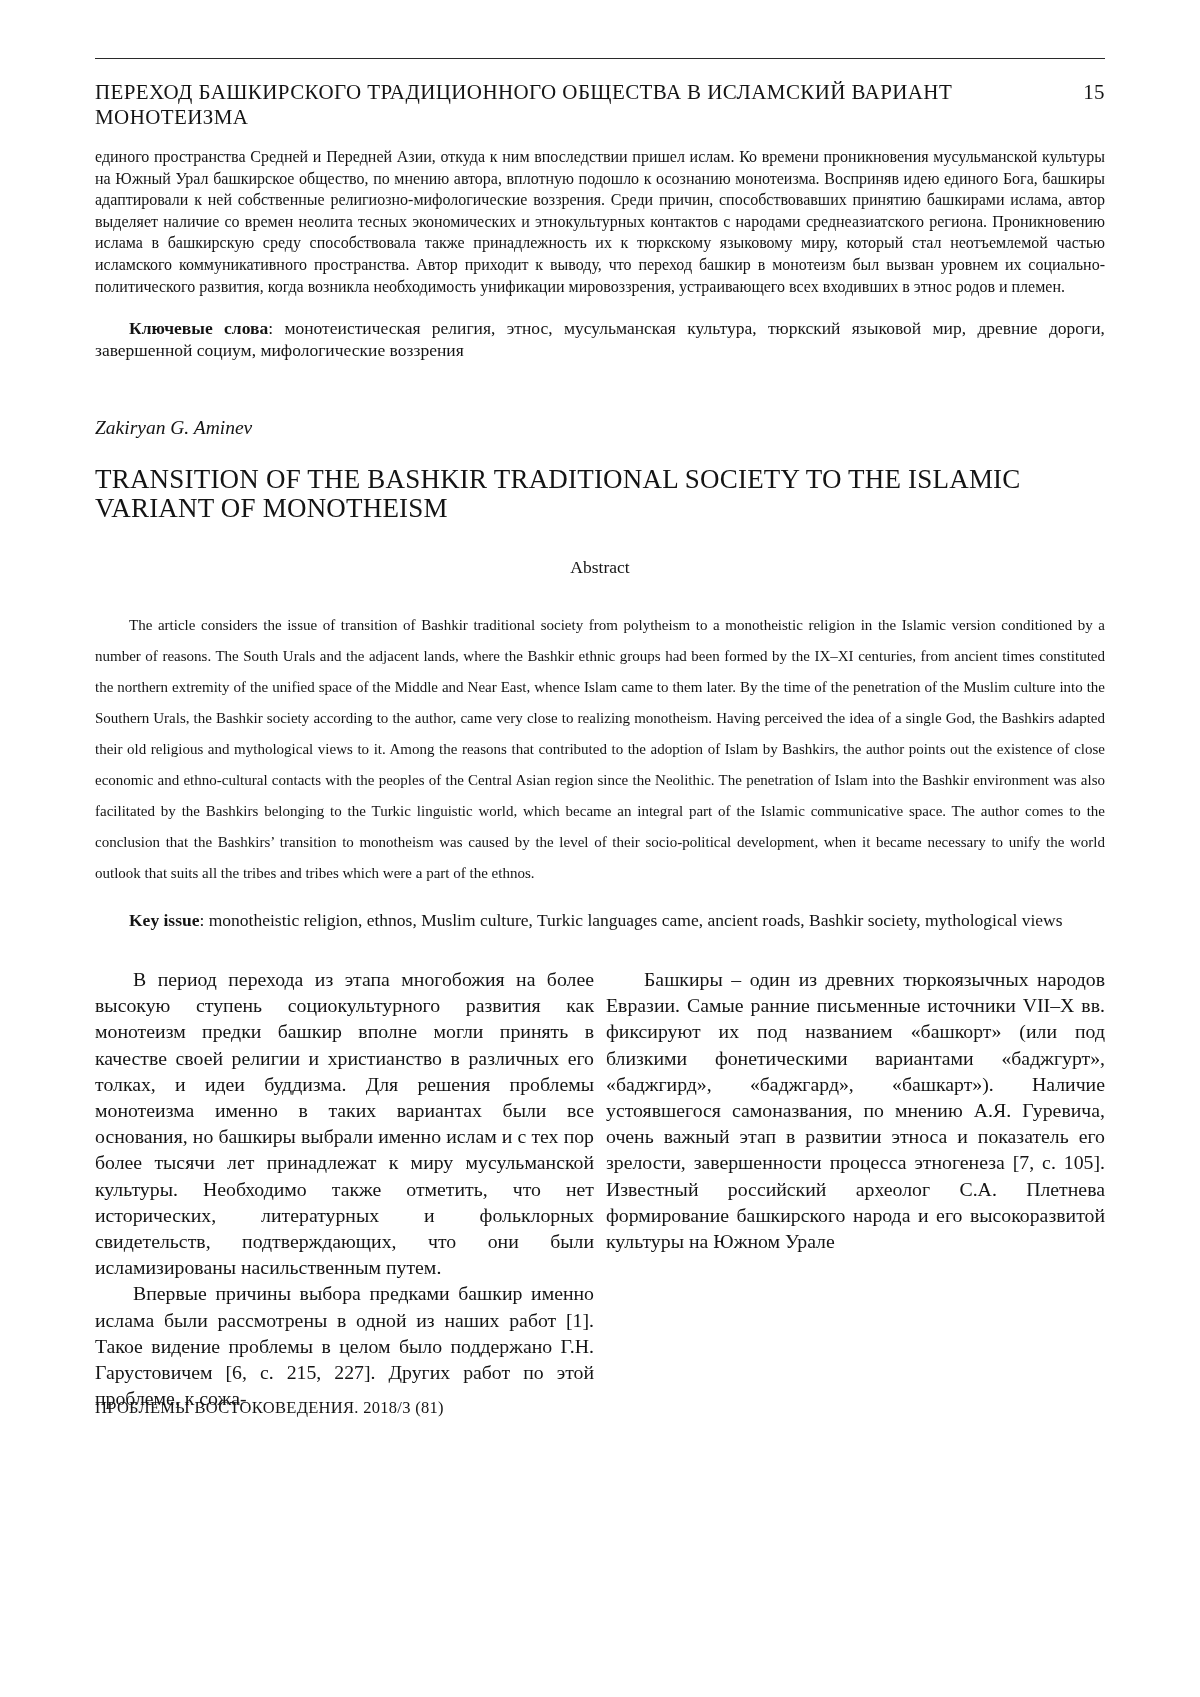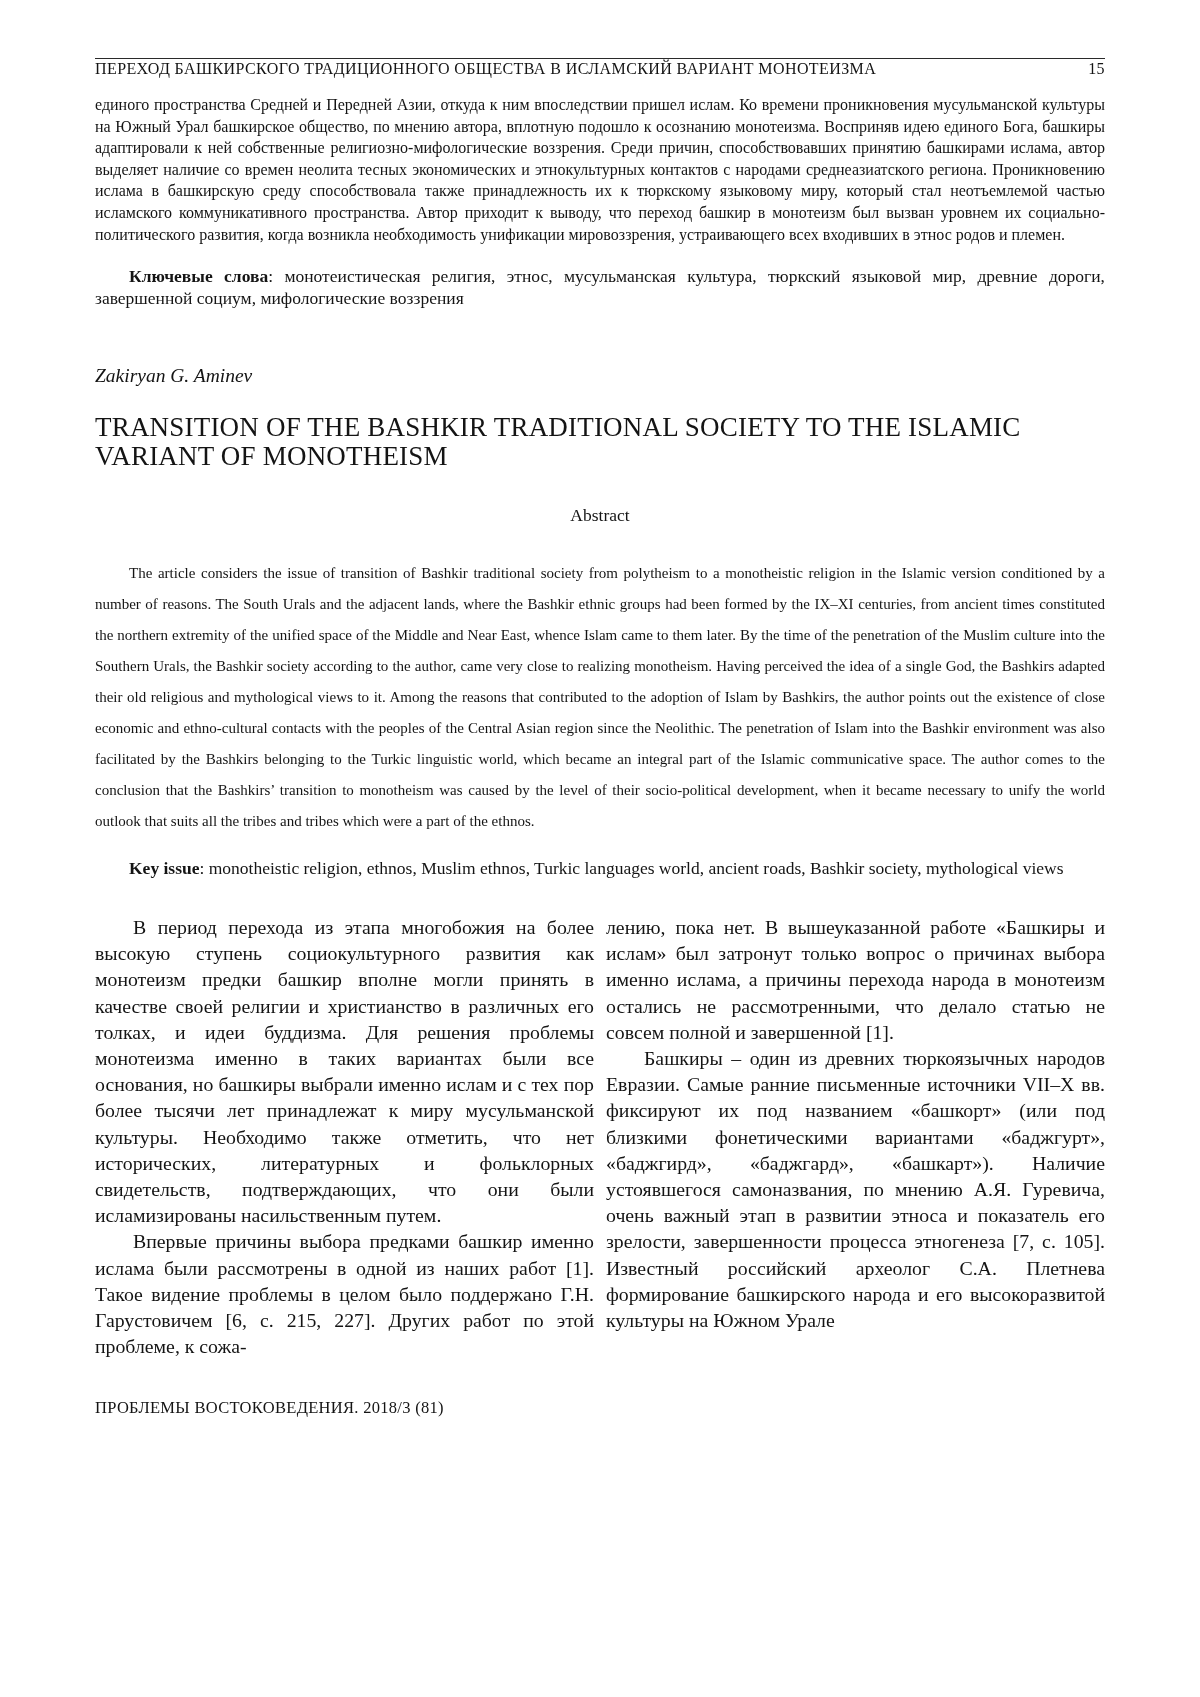--- a/index.html
+++ b/index.html
@@ -15,25 +15,25 @@
     margin: 0 auto;
     background: #ffffff;
     font-family: "Liberation Serif", "DejaVu Serif", serif;
     color: #141414;
     padding: 58px 95px 0 95px;
     overflow: hidden;
   }
   
   .running-head {
     border-top: 1.5px solid #2a2a2a;
-    padding-top: 1px;
+    padding-top: 21px;
     display: flex;
     justify-content: space-between;
     align-items: baseline;
-    font-size: 16px;
+    font-size: 21px;
     letter-spacing: 0.4px;
   }
   .running-head .head-text { flex: 1; }
   .running-head .page-num { margin-left: 30px; }
   
   .abstract-ru {
     font-size: 16px;
     line-height: 21.6px;
     text-align: justify;
   }
@@ -107,28 +107,27 @@
   <p class="keywords"><span class="kw-label">Ключевые слова</span><span>: монотеистическая религия, этнос, мусульманская культура, тюркский языковой мир, древние дороги, завершенной социум, мифологические воззрения</span></p>
 
   <div class="author">Zakiryan G. Aminev</div>
 
   <div class="title-en">TRANSITION OF THE BASHKIR TRADITIONAL SOCIETY TO THE ISLAMIC VARIANT OF MONOTHEISM</div>
 
   <div class="abstract-heading">Abstract</div>
 
   <p class="abstract-en" lang="en">The article considers the issue of transition of Bashkir traditional society from polytheism to a monotheistic religion in the Islamic version conditioned by a number of reasons.  The South Urals and the adjacent lands, where the Bashkir ethnic groups had been formed by the IX–XI centuries, from ancient times constituted the northern extremity of the unified space of the Middle and Near East, whence Islam came to them later. By the time of the penetration of the Muslim culture into the Southern Urals, the Bashkir society according to the author, came very close to realizing monotheism. Having perceived the idea of a single God, the Bashkirs adapted their old religious and mythological views to it. Among the reasons that contributed to the adoption of Islam by Bashkirs, the author points out the existence of close economic and ethno-cultural contacts with the peoples of the Central Asian region since the Neolithic. The penetration of Islam into the Bashkir environment was also facilitated by the Bashkirs belonging to the Turkic linguistic world, which became an integral part of the Islamic communicative space. The author comes to the conclusion that the Bashkirs’ transition to monotheism was caused by the level of their socio-political development, when it became necessary to unify the world outlook that suits all the tribes and tribes which were a part of the ethnos.</p>
 
-  <p class="keywords" lang="en"><span class="kw-label">Key issue</span><span>: monotheistic religion, ethnos, Muslim ethnos, Turkic languages world, ancient roads, Bashkir society, mythological views</span></p>
+  <p class="keywords" lang="en"><span class="kw-label">Key issue</span><span>: monotheistic religion, ethnos, Muslim culture, Turkic languages came, ancient roads, Bashkir society, mythological views</span></p>
 
   <div class="columns">
     <div class="col">
       <p class="indent">В период перехода из этапа многобожия на более высокую ступень социокультурного развития как монотеизм предки башкир вполне могли принять в качестве своей религии и христианство в различных его толках, и идеи буддизма. Для решения проблемы монотеизма именно в таких вариантах были все основания, но башкиры выбрали именно ислам и с тех пор более тысячи лет принадлежат к миру мусульманской культуры. Необходимо также отметить, что нет исторических, литературных и фольклорных свидетельств, подтверждающих, что они были исламизированы насильственным путем.</p>
       <p class="indent">Впервые причины выбора предками башкир именно ислама были рассмотрены в одной из наших работ [1]. Такое видение проблемы в целом было поддержано Г.Н. Гарустовичем [6, с. 215, 227]. Других работ по этой проблеме, к сожа-</p>
     </div>
     <div class="col">
-      <p class="noindent">лению, пока нет. В вышеуказанной работе «Башкиры и ислам» был затронут только вопрос о причинах выбора именно ислама, а причины перехода народа в монотеизм остались не рассмотренными, что делало статью не совсем полной и завершенной [1].</p>
       <p class="indent">Башкиры – один из древних тюркоязычных народов Евразии. Самые ранние письменные источники VII–X вв. фиксируют их под названием «башкорт» (или под близкими фонетическими вариантами «баджгурт», «баджгирд», «баджгард», «башкарт»). Наличие устоявшегося самоназвания, по мнению А.Я. Гуревича, очень важный этап в развитии этноса и показатель его зрелости, завершенности процесса этногенеза [7, с. 105]. Известный российский археолог С.А. Плетнева формирование башкирского народа и его высокоразвитой культуры на Южном Урале</p>
     </div>
   </div>
 
   <div class="footer">ПРОБЛЕМЫ ВОСТОКОВЕДЕНИЯ. 2018/3 (81)</div>
 
 </div>
 
 </body></html>

